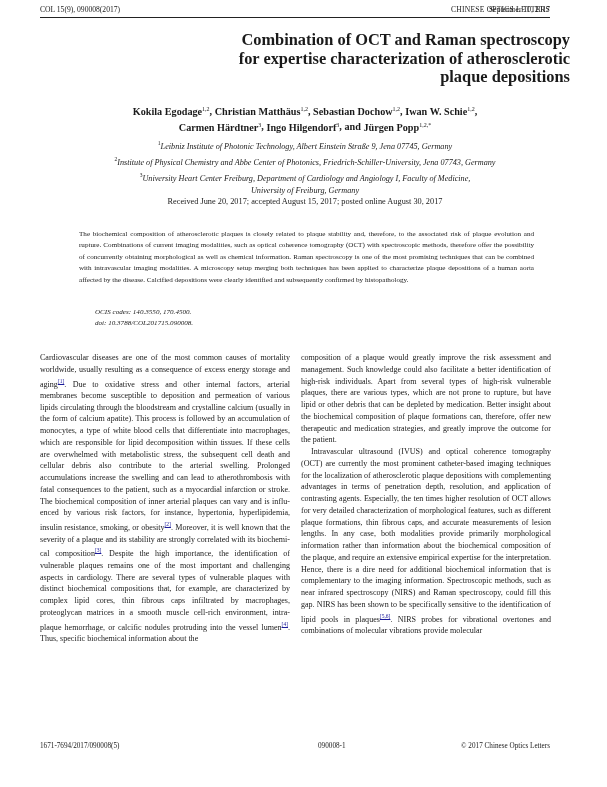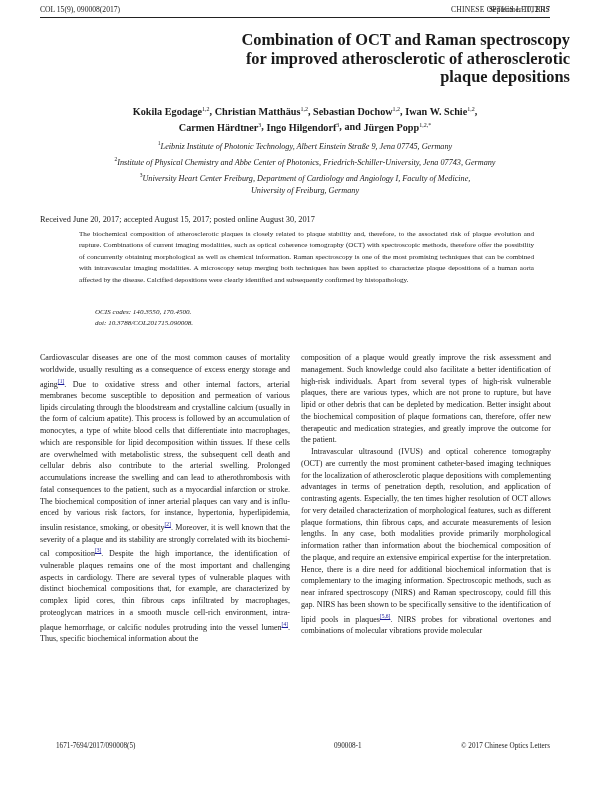--- a/index.html
+++ b/index.html
@@ -12,52 +12,52 @@
   .h-center { left: 0; right: 0; text-align: right; letter-spacing: 0.2px; }
   .h-right { right: 0; }
   .title { position: absolute; left: 40px; width: 530px; top: 31px; text-align: right;
            font-weight: bold; font-size: 16.4px; line-height: 18.5px; }
   .authors { position: absolute; left: 40px; width: 530px; top: 103px; text-align: center;
              font-weight: bold; font-size: 10.2px; line-height: 13px; }
   .authors sup { font-size: 6px; font-weight: normal; }
   .affil { position: absolute; left: 10px; width: 590px; top: 137px; text-align: center;
            font-style: italic; font-size: 8.2px; line-height: 12.2px; }
   .affil sup { font-size: 5.5px; font-style: normal; }
-  .received { position: absolute; left: 40px; width: 530px; top: 215px; 
+  .received { position: absolute; left: 40px; width: 530px; top: 197px; text-align: center;
               font-size: 8.3px; }
   .abstract { position: absolute; left: 72px; width: 455px; top: 229px; font-size: 7.1px;
               line-height: 11.4px; text-align: justify; margin-left: 7px; }
   .abstract p { margin: 0; }
   .codes { position: absolute; left: 95px; top: 307px; font-style: italic; font-size: 7.1px;
            line-height: 11.2px; }
   .col { position: absolute; top: 352px; width: 250px; font-size: 8.05px; line-height: 11.75px;
          text-align: justify; hyphens: manual; }
   .col p { margin: 0; }
   .col1 { left: 40px; }
   .col1 p { text-indent: 0; }
   .col2 { left: 301px; }
   .indent { text-indent: 10px !important; }
   .cite { font-size: 5.5px; vertical-align: super; color: #1a1a9a; text-decoration: underline; }
-  .footer { position: absolute; top: 742px; font-size: 7.2px; margin-left: 16px; }
+  .footer { position: absolute; top: 742px; font-size: 7.2px; }
   .f-left { left: 40px; }
   .f-center { left: 280px; padding-left: 38px; }
   .f-right { right: 57px; }
 </style>
 </head>
 <body>
 
 <div class="header">
   <span class="h-left">COL 15(9), 090008(2017)</span>
   <span class="h-center">CHINESE OPTICS LETTERS</span>
   <span class="h-right">September 10, 2017</span>
 </div>
 
 <div class="title">
   <div>Combination of OCT and Raman spectroscopy</div>
-  <div>for improved atherosclerotic of atherosclerotic</div>
+  <div>for expertise characterization of atherosclerotic</div>
   <div>plaque depositions</div>
 </div>
 
 <div class="authors">
   <div>
     <span><span>Kokila Egodage</span><sup>1,2</sup></span><span>, </span>
     <span><span>Christian Matthäus</span><sup>1,2</sup></span><span>, </span>
     <span><span>Sebastian Dochow</span><sup>1,2</sup></span><span>, </span>
     <span><span>Iwan W. Schie</span><sup>1,2</sup></span><span>,</span>
   </div>

